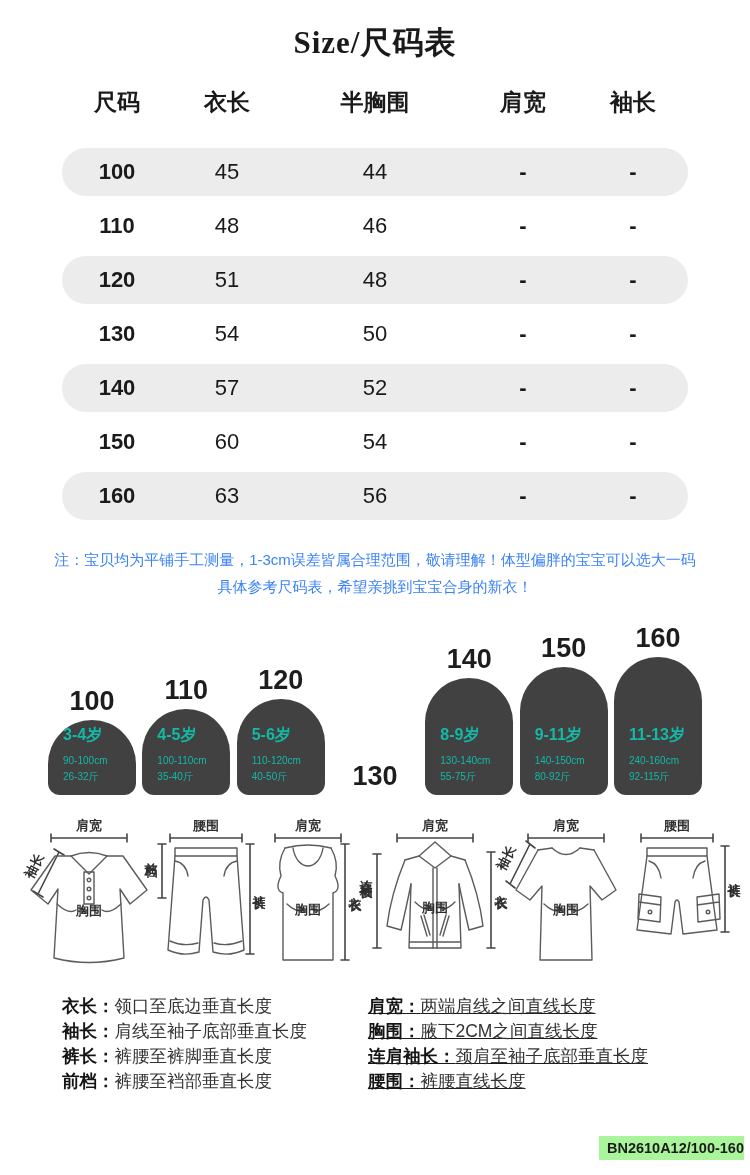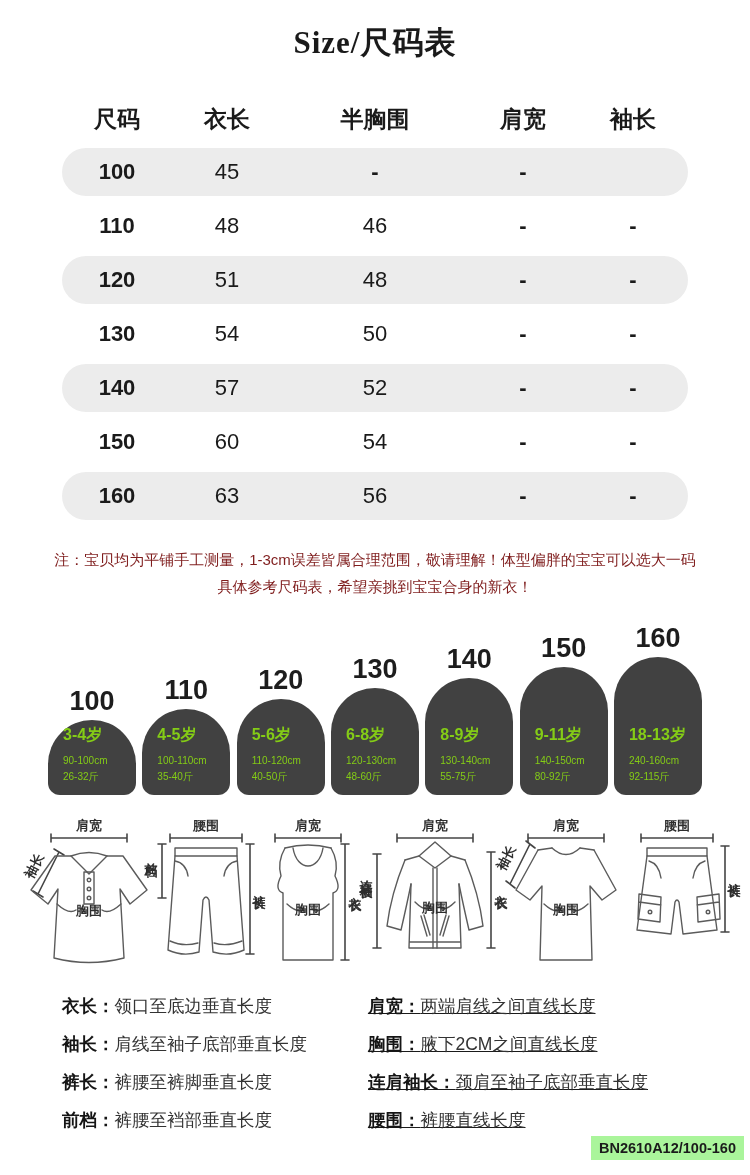--- a/index.html
+++ b/index.html
@@ -10,63 +10,63 @@
   
   .title { position:absolute; top:22px; left:0; width:750px; text-align:center;
            font-size:31px; font-weight:bold; letter-spacing:1px; }
   .title .en { font-family:"Liberation Serif","DejaVu Serif",serif; }
   .title .cn { font-family:"Liberation Sans","DejaVu Sans",sans-serif; }
 
   
   .trow { position:absolute; left:62px; width:626px; height:48px;
           display:grid; grid-template-columns:110px 110px 186px 110px 110px;
           align-items:center; text-align:center; font-size:22px; }
-  .trow.head { top:97px; height:44px; font-weight:bold; font-size:23px; }
+  .trow.head { top:80px; height:44px; font-weight:bold; font-size:23px; }
   .trow .c0 { font-weight:bold; }
   .trow .dash { font-weight:bold; }
   .trow.shade { background:#ececec; border-radius:24px; }
 
   
   .note { position:absolute; top:546px; left:0; width:750px; text-align:center;
-          font-size:15px; line-height:27px; color:#7f1d1d; }
+          font-size:15px; line-height:27px; color:#3b82f6; }
 
   
   .arches { position:absolute; left:48px; top:617px; width:654px; height:178px;
             display:flex; justify-content:space-between; align-items:flex-end; }
   .arch-item { width:88px; display:flex; flex-direction:column; align-items:center; }
   .arch-num { font-size:27px; font-weight:bold; color:#1d1d1d; margin-bottom:3px; }
   .arch { position:relative; width:88px; background:#414141;
           border-radius:44px 44px 12px 12px; }
-  .arch-txt { position:absolute; left:15px; bottom:11px; text-align:left; color:#84cc16; }
+  .arch-txt { position:absolute; left:15px; bottom:11px; text-align:left; color:#14b8a6; }
   .arch-age { font-size:16px; font-weight:bold; margin-bottom:7px; white-space:nowrap; }
   .arch-sub { font-size:10px; line-height:15.5px; white-space:nowrap; }
 
   
   .diagrams { position:absolute; left:25px; top:812px; width:706px; height:162px;
               display:flex; justify-content:space-between; align-items:flex-start; }
   .dg { overflow:visible; display:block; }
   .dg path, .dg line, .dg rect, .dg circle {
         fill:none; stroke:#5b5b5b; stroke-width:1.4;
         stroke-linecap:round; stroke-linejoin:round; }
   .dg .m { stroke:#454545; stroke-width:1.6; }
   .dg text { fill:#2e2e2e; font-size:13px; font-weight:bold;
              font-family:"Liberation Sans","DejaVu Sans",sans-serif; }
   .dg .vtext { writing-mode:vertical-rl; text-orientation:upright; letter-spacing:2px; }
 
   
-  .defs-col { position:absolute; top:994px; display:flex; flex-direction:column; gap:13px; }
+  .defs-col { position:absolute; top:994px; display:flex; flex-direction:column; }
   .defs-col.left { left:62px; width:300px; }
   .defs-col.right { left:368px; width:376px;text-decoration:underline; }
   .def-row { font-size:17.5px; line-height:25px; white-space:nowrap; }
   .def-term { font-weight:bold; color:#151515; }
   .def-desc { color:#333333; }
 
   
   .badge { position:absolute; right:6px; top:1136px; background:#aaf59b;
-           padding:4px 8px 4px 8px; font-size:14.5px; font-weight:bold;
+           padding:4px 0 4px 8px; font-size:14.5px; font-weight:bold;
            color:#1b1b1b; letter-spacing:0px; }
 </style>
 </head>
 <body>
 
 <div class="page">
 
   <div class="title">
     <span class="en">Size/</span><span class="cn">尺码表</span>
   </div>
@@ -75,20 +75,21 @@
     <div class="trow head">
       <span>尺码</span>
       <span>衣长</span>
       <span>半胸围</span>
       <span>肩宽</span>
       <span>袖长</span>
     </div>
     <div class="trow shade" style="top:148px">
       <span class="c0">100</span>
       <span>45</span>
+      <span>44</span>
       <span class="dash">-</span>
       <span class="dash">-</span>
     </div>
     <div class="trow" style="top:202px">
       <span class="c0">110</span>
       <span>48</span>
       <span>46</span>
       <span class="dash">-</span>
       <span class="dash">-</span>
     </div>
@@ -160,27 +161,20 @@
       <div class="arch" style="height:96px">
         <div class="arch-txt">
           <div class="arch-age">5-6岁</div>
           <div class="arch-sub">110-120cm</div>
           <div class="arch-sub">40-50斤</div>
         </div>
       </div>
     </div>
     <div class="arch-item">
       <div class="arch-num">130</div>
-      <div class="arch" style="height:107px">
-        <div class="arch-txt">
-          <div class="arch-age">6-8岁</div>
-          <div class="arch-sub">120-130cm</div>
-          <div class="arch-sub">48-60斤</div>
-        </div>
-      </div>
     </div>
     <div class="arch-item">
       <div class="arch-num">140</div>
       <div class="arch" style="height:117px">
         <div class="arch-txt">
           <div class="arch-age">8-9岁</div>
           <div class="arch-sub">130-140cm</div>
           <div class="arch-sub">55-75斤</div>
         </div>
       </div>
@@ -192,21 +186,21 @@
           <div class="arch-age">9-11岁</div>
           <div class="arch-sub">140-150cm</div>
           <div class="arch-sub">80-92斤</div>
         </div>
       </div>
     </div>
     <div class="arch-item">
       <div class="arch-num">160</div>
       <div class="arch" style="height:138px">
         <div class="arch-txt">
-          <div class="arch-age">18-13岁</div>
+          <div class="arch-age">11-13岁</div>
           <div class="arch-sub">240-160cm</div>
           <div class="arch-sub">92-115斤</div>
         </div>
       </div>
     </div>
   </div>
 
   <div class="diagrams">
 
     <svg class="dg" width="126" height="162" viewBox="0 0 126 158">

